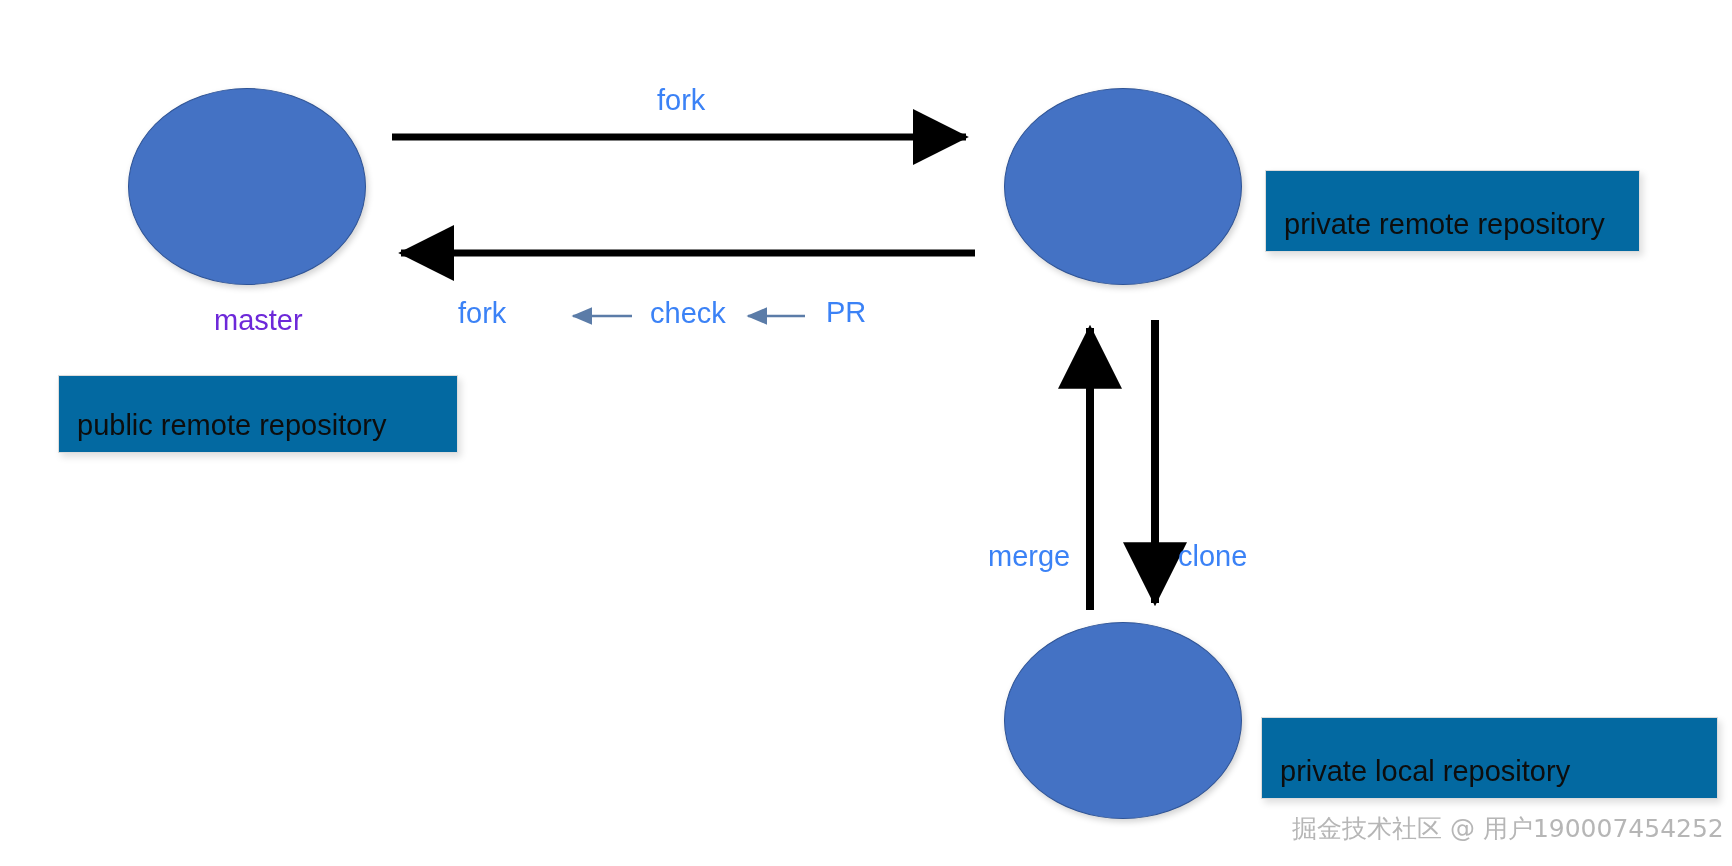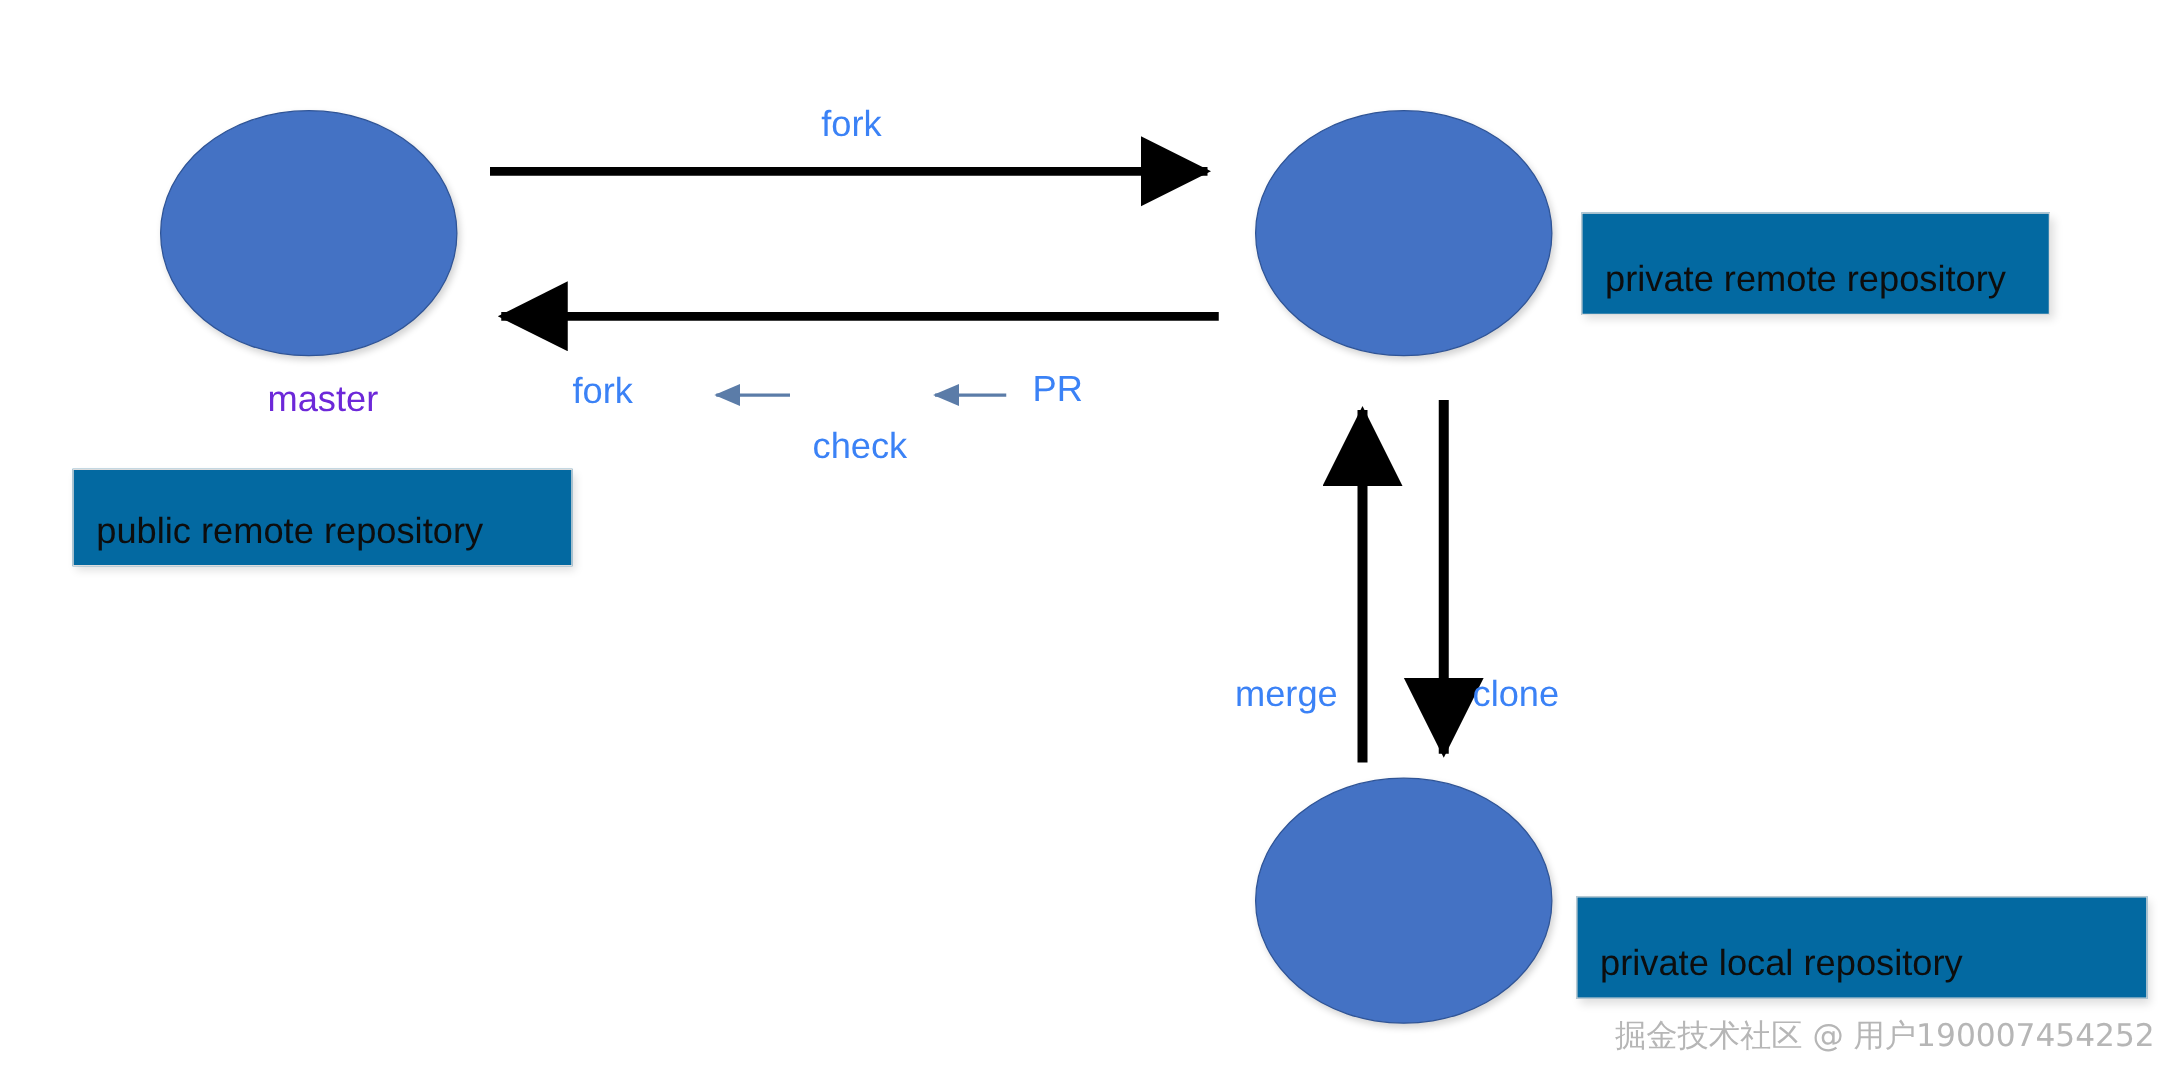--- a/index.html
+++ b/index.html
@@ -115,21 +115,21 @@
   </div>
 
   <div class="node-label-box" style="left:1261px; top:680px; width:457px; height:82px;">
     <span>private local repository</span>
   </div>
 
   <div class="edge-label" style="left:657px; top:84px;">fork</div>
 
   <div class="edge-label" style="left:458px; top:297px;">fork</div>
 
-  <div class="edge-label" style="left:650px; top:297px;margin-top:44px;">check</div>
+  <div class="edge-label" style="left:650px; top:297px;">check</div>
 
   <div class="edge-label" style="left:826px; top:296px;">PR</div>
 
   <div class="edge-label" style="left:988px; top:540px;">merge</div>
 
   <div class="edge-label" style="left:1178px; top:540px;">clone</div>
 
   <div class="watermark" style="left:1292px; top:812px;">掘金技术社区 @ 用户190007454252</div>
 
 </div>

